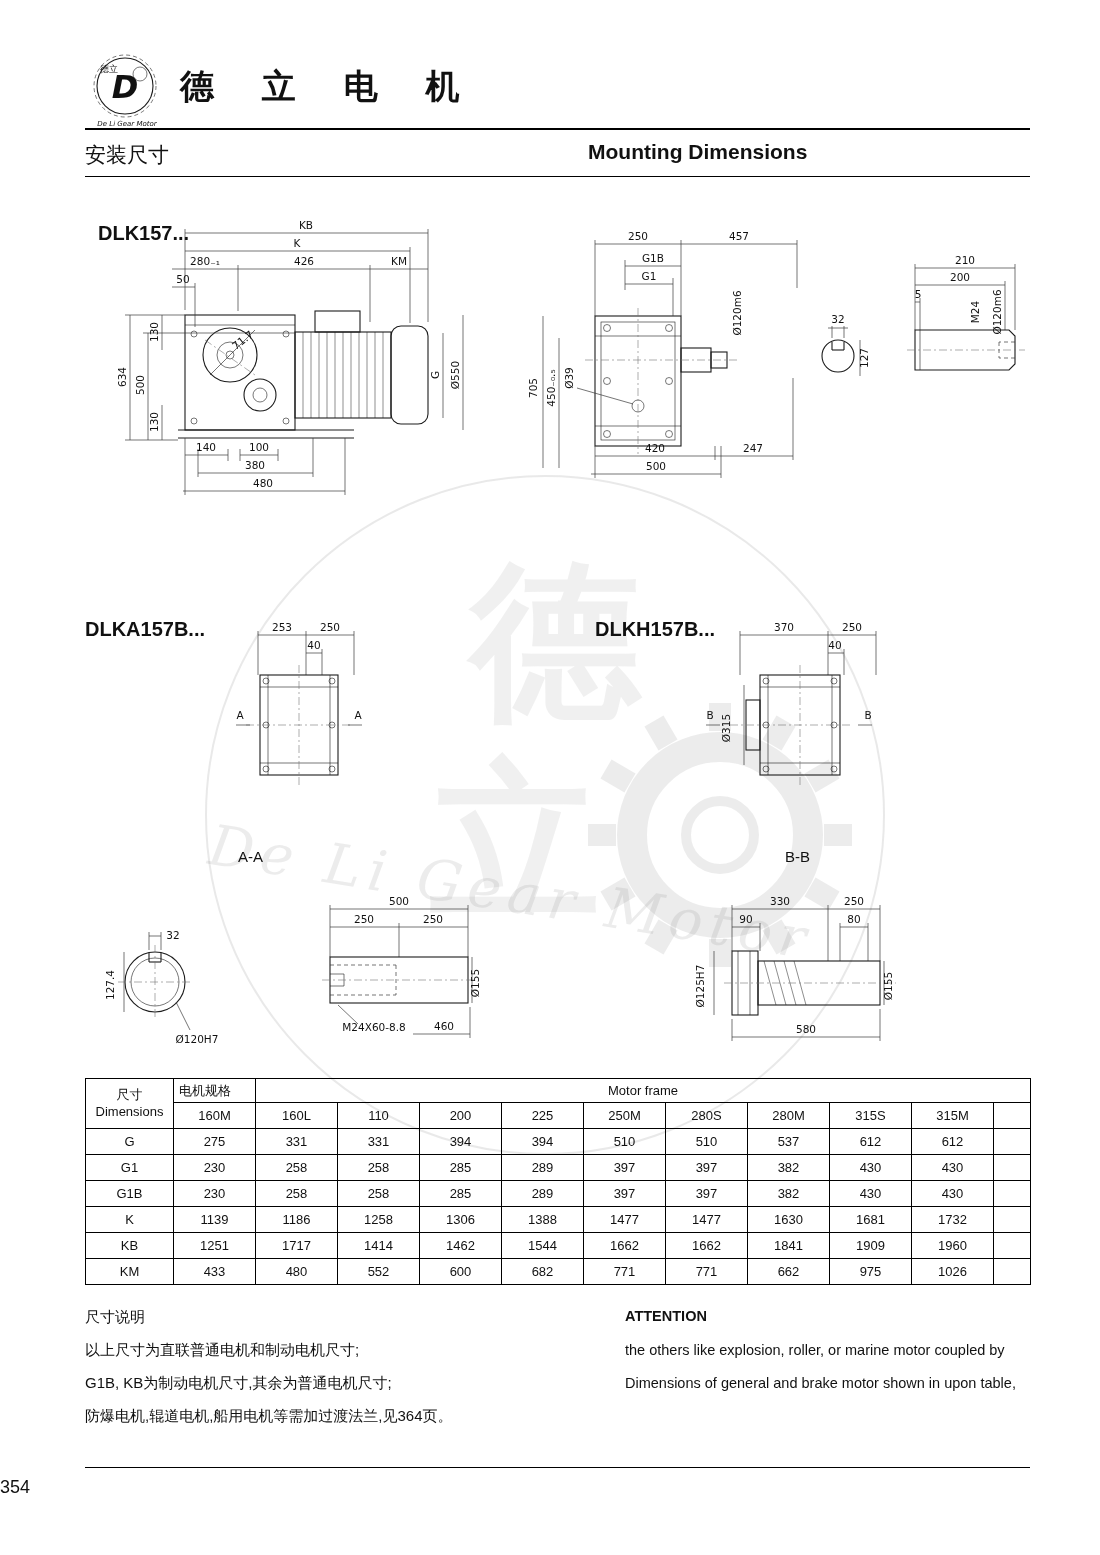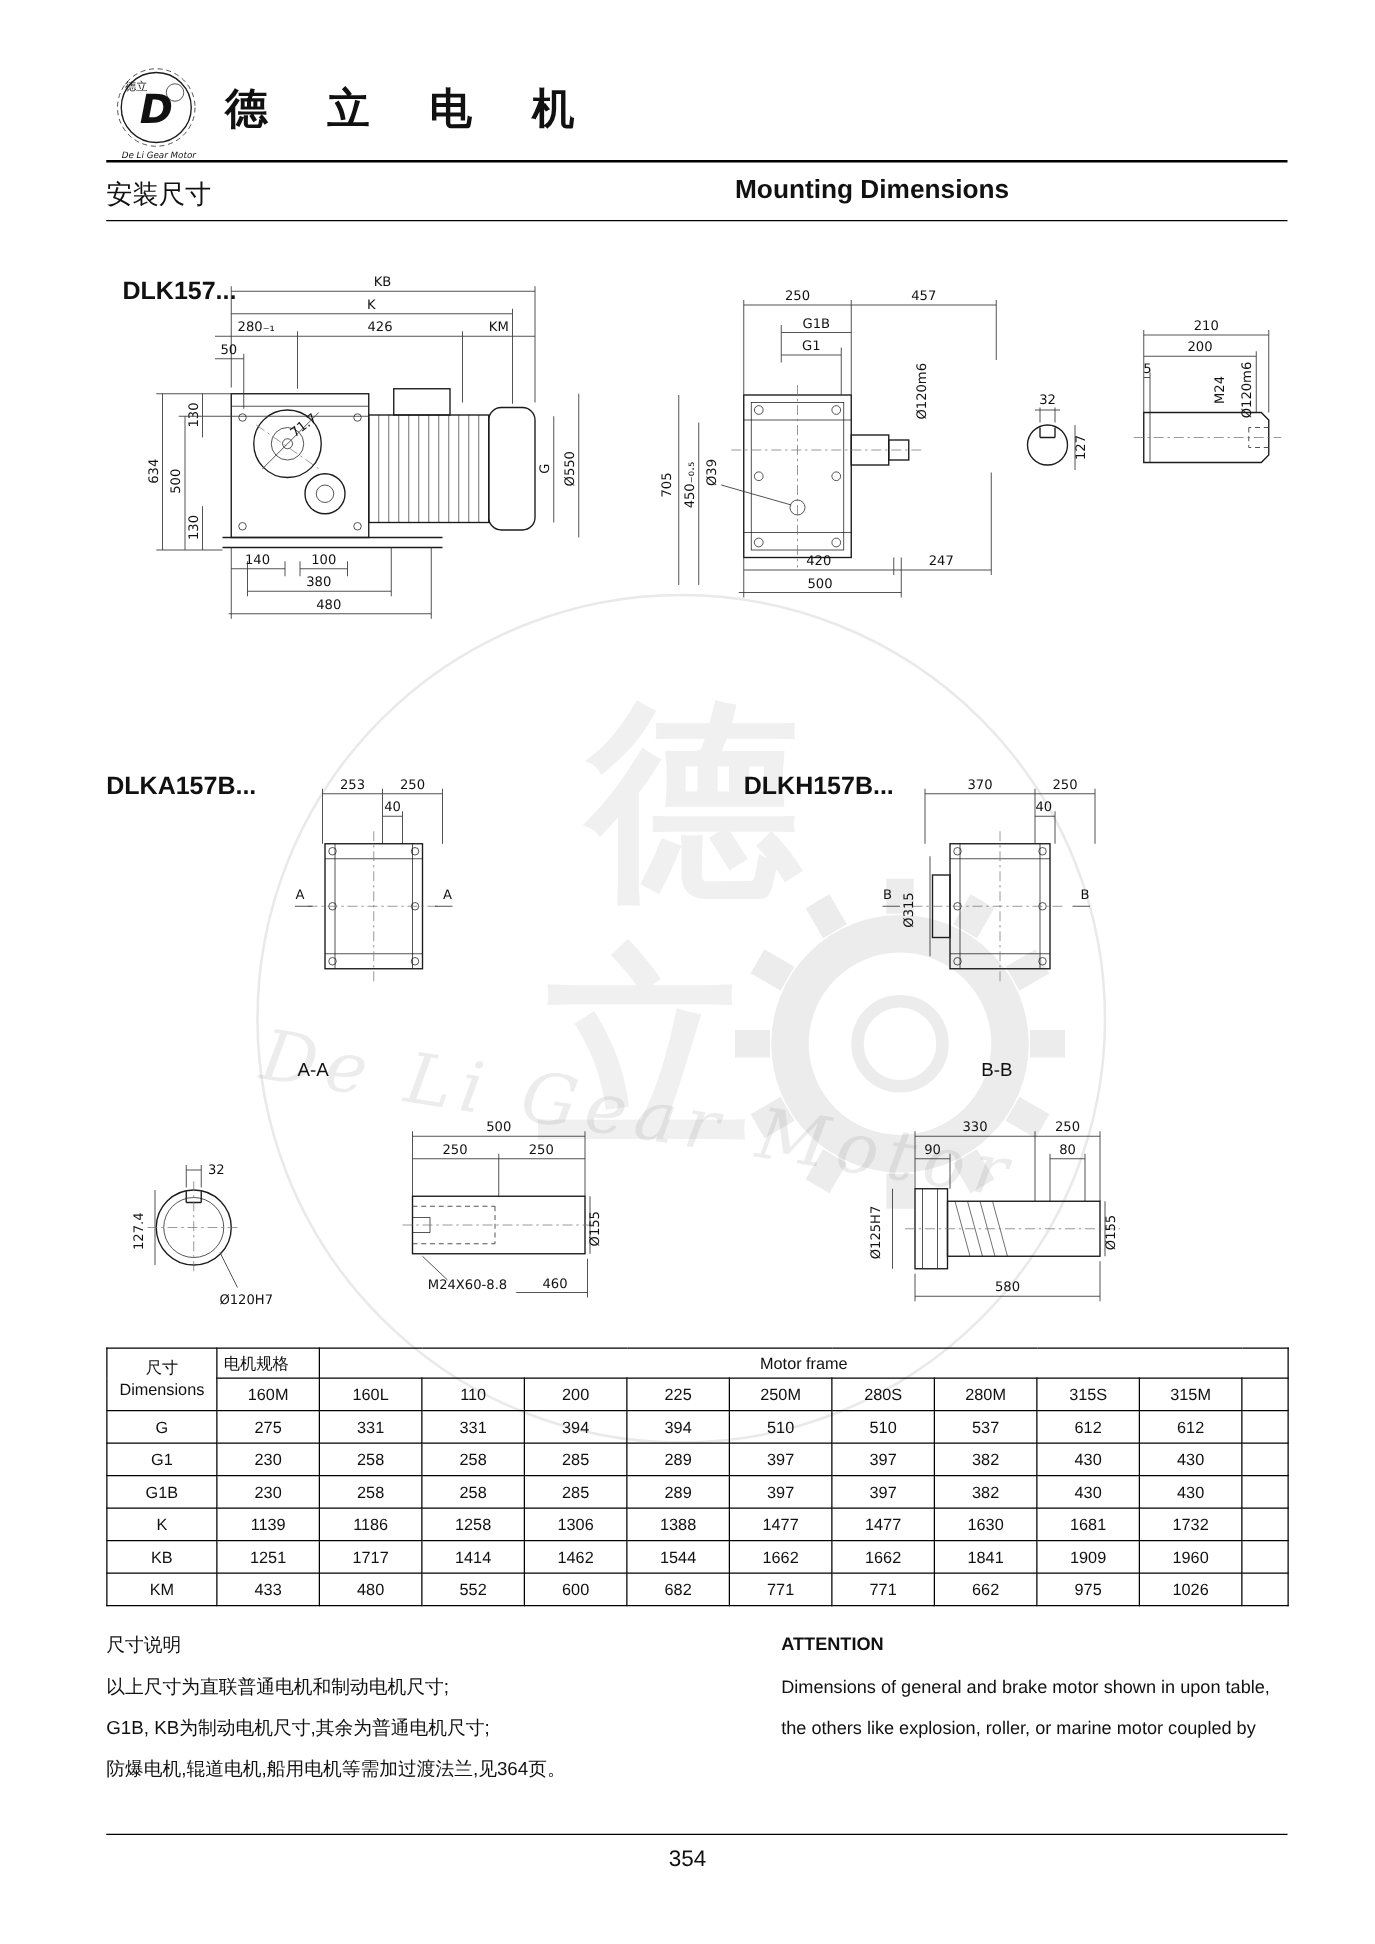--- a/index.html
+++ b/index.html
@@ -39,21 +39,21 @@
   .dim-table .hrow1 th{height:24px}
   .dim-table th.bold,.dim-table td.bold{font-weight:normal}
   .dim-table .corner{font-size:13px;line-height:1.25}
   .dim-table .speccell{text-align:left;padding-left:5px;font-family:"DejaVu Sans",sans-serif}
 
   
   .notes-cn{left:85px;top:1300px;font-size:15px;line-height:33px;font-family:Liberation Sans, sans-serif}
   .notes-en{left:625px;top:1300px;width:412px;font-size:14.5px;line-height:33.5px}
   .notes-en .t{font-weight:bold}
   .rule-bottom{left:85px;top:1467px;width:945px;height:1px;background:#000}
-  .pageno{left:0;top:1477px;width:1100px;text-align:center;font-size:18px}
+  .pageno{left:0;top:1477px;width:1100px;text-align:left;font-size:18px}
 </style>
 </head>
 <body>
 
 <div class="page">
 
   <div class="abs wm wm-ring"></div>
   <div class="abs wm wm-cn" style="left:470px;top:555px">德</div>
   <div class="abs wm wm-cn" style="left:430px;top:755px">立</div>
   <svg class="abs wm" style="left:575px;top:690px" width="290" height="290" viewBox="0 0 290 290">
@@ -531,20 +531,20 @@
     </table>
 
   <div class="abs notes-cn">
     <div>尺寸说明</div>
     <div>以上尺寸为直联普通电机和制动电机尺寸;</div>
     <div>G1B, KB为制动电机尺寸,其余为普通电机尺寸;</div>
     <div>防爆电机,辊道电机,船用电机等需加过渡法兰,见364页。</div>
   </div>
   <div class="abs notes-en">
     <div class="t">ATTENTION</div>
+    <div>the others like explosion, roller, or marine motor coupled by</div>
     <div>Dimensions of general and brake motor shown in upon table,</div>
-    <div>the others like explosion, roller, or marine motor coupled by</div>
   </div>
 
   <div class="abs rule-bottom"></div>
   <div class="abs pageno">354</div>
 
 </div>
 
 </body></html>

